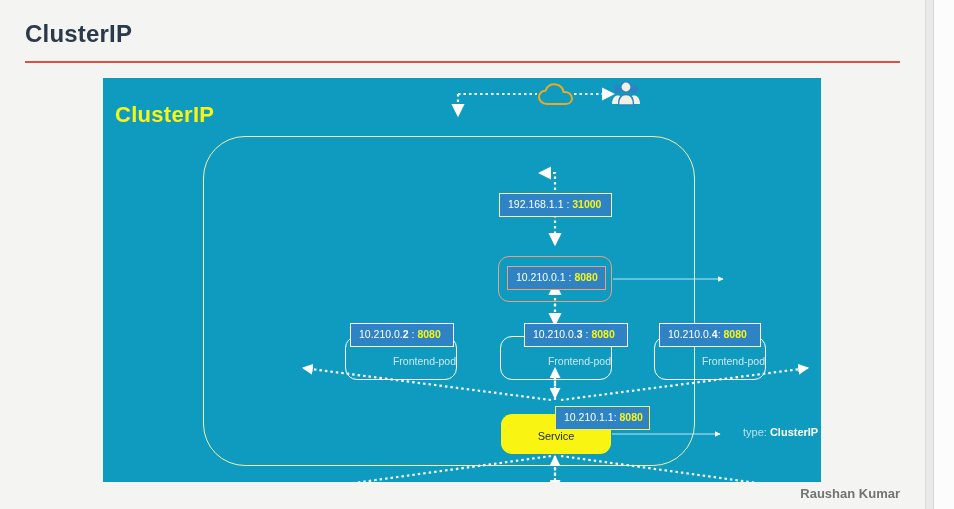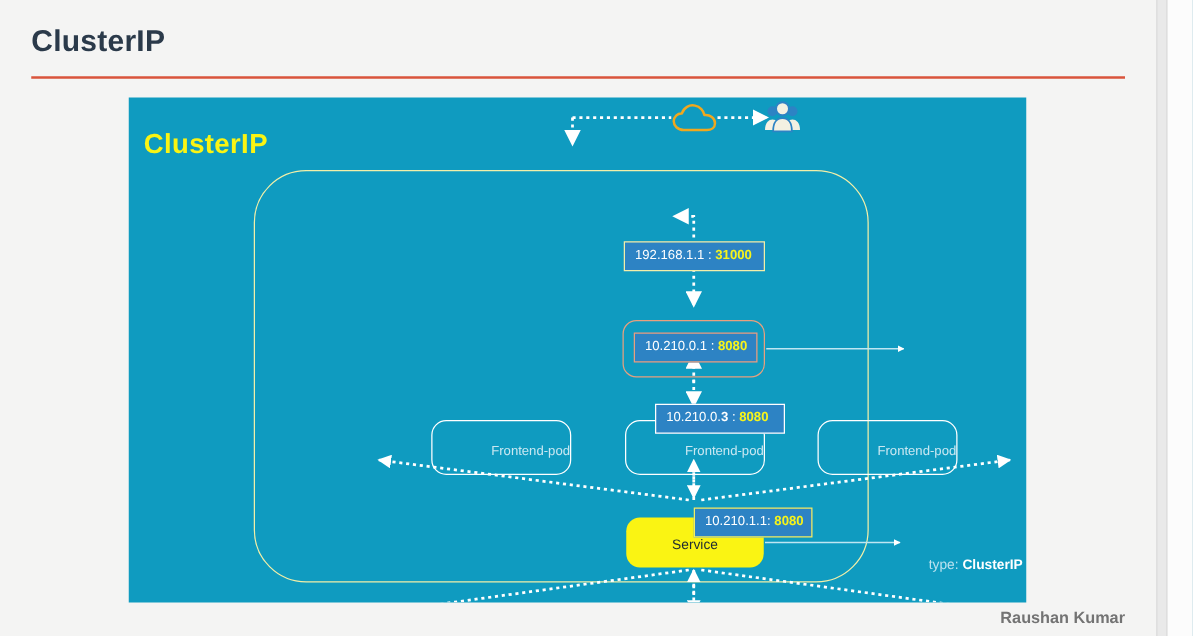--- a/index.html
+++ b/index.html
@@ -170,21 +170,20 @@
     z-index: 8;
   }
 
   
   .typelabel {
     position: absolute;
     font-size: 11px;
     white-space: nowrap;
     color: #b9e2ef;
     z-index: 6;
-    margin-top: 20px;
   }
   .typelabel b { color: #ffffff; font-weight: 700; }
 
   svg.wires {
     position: absolute;
     left: 0; top: 0;
     width: 718px; height: 404px;
     z-index: 2;
     pointer-events: none;
   }
@@ -279,30 +278,36 @@
 
       <div id="svc-nodeport-box"></div>
       <div class="ipbox" id="svc-nodeport-ip">
         <span>10.210.0.1</span><span> : </span><span class="port">8080</span>
       </div>
       <div id="svc-nodeport-label">Service</div>
 
       <div class="podbox" style="left:242px;top:258px;width:112px;height:44px;">
         <div class="podlabel">Frontend-pod</div>
       </div>
+      <div class="ipbox" style="left:247px;top:245px;width:104px;">
+        <span>10.210.0.</span><span class="ipnum">2</span><span> : </span><span class="port">8080</span>
+      </div>
 
       <div class="podbox" style="left:397px;top:258px;width:112px;height:44px;">
         <div class="podlabel">Frontend-pod</div>
       </div>
       <div class="ipbox" style="left:421px;top:245px;width:104px;">
         <span>10.210.0.</span><span class="ipnum">3</span><span> : </span><span class="port">8080</span>
       </div>
 
       <div class="podbox" style="left:551px;top:258px;width:112px;height:44px;">
         <div class="podlabel">Frontend-pod</div>
+      </div>
+      <div class="ipbox" style="left:556px;top:245px;width:102px;">
+        <span>10.210.0.</span><span class="ipnum">4</span><span>: </span><span class="port">8080</span>
       </div>
 
       <div id="svc-clusterip-box"></div>
       <div class="ipbox" id="svc-clusterip-ip">
         <span>10.210.1.1</span><span>: </span><span class="port">8080</span>
       </div>
       <div id="svc-clusterip-label">Service</div>
       <div class="typelabel" style="left:640px;top:348px;">
         <span>type: </span><b>ClusterIP</b>
       </div>

